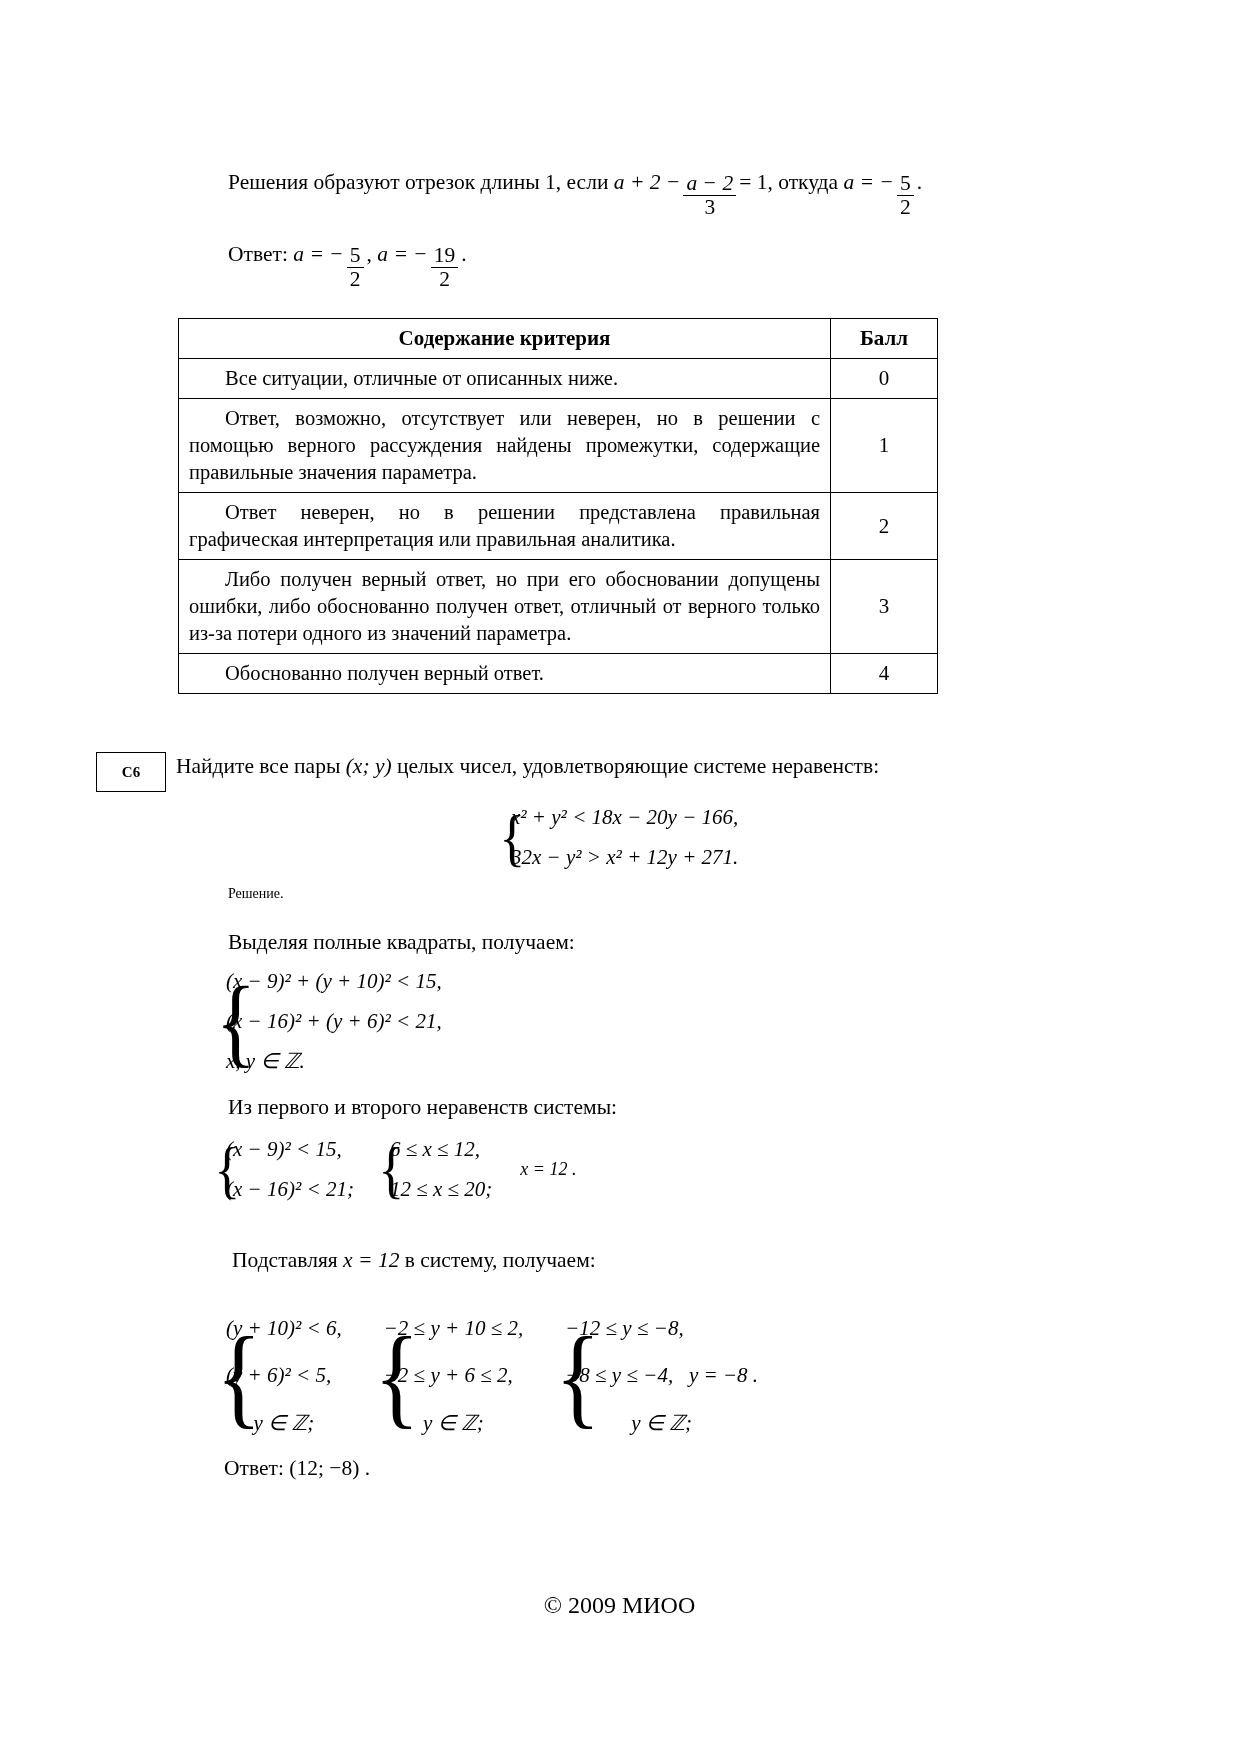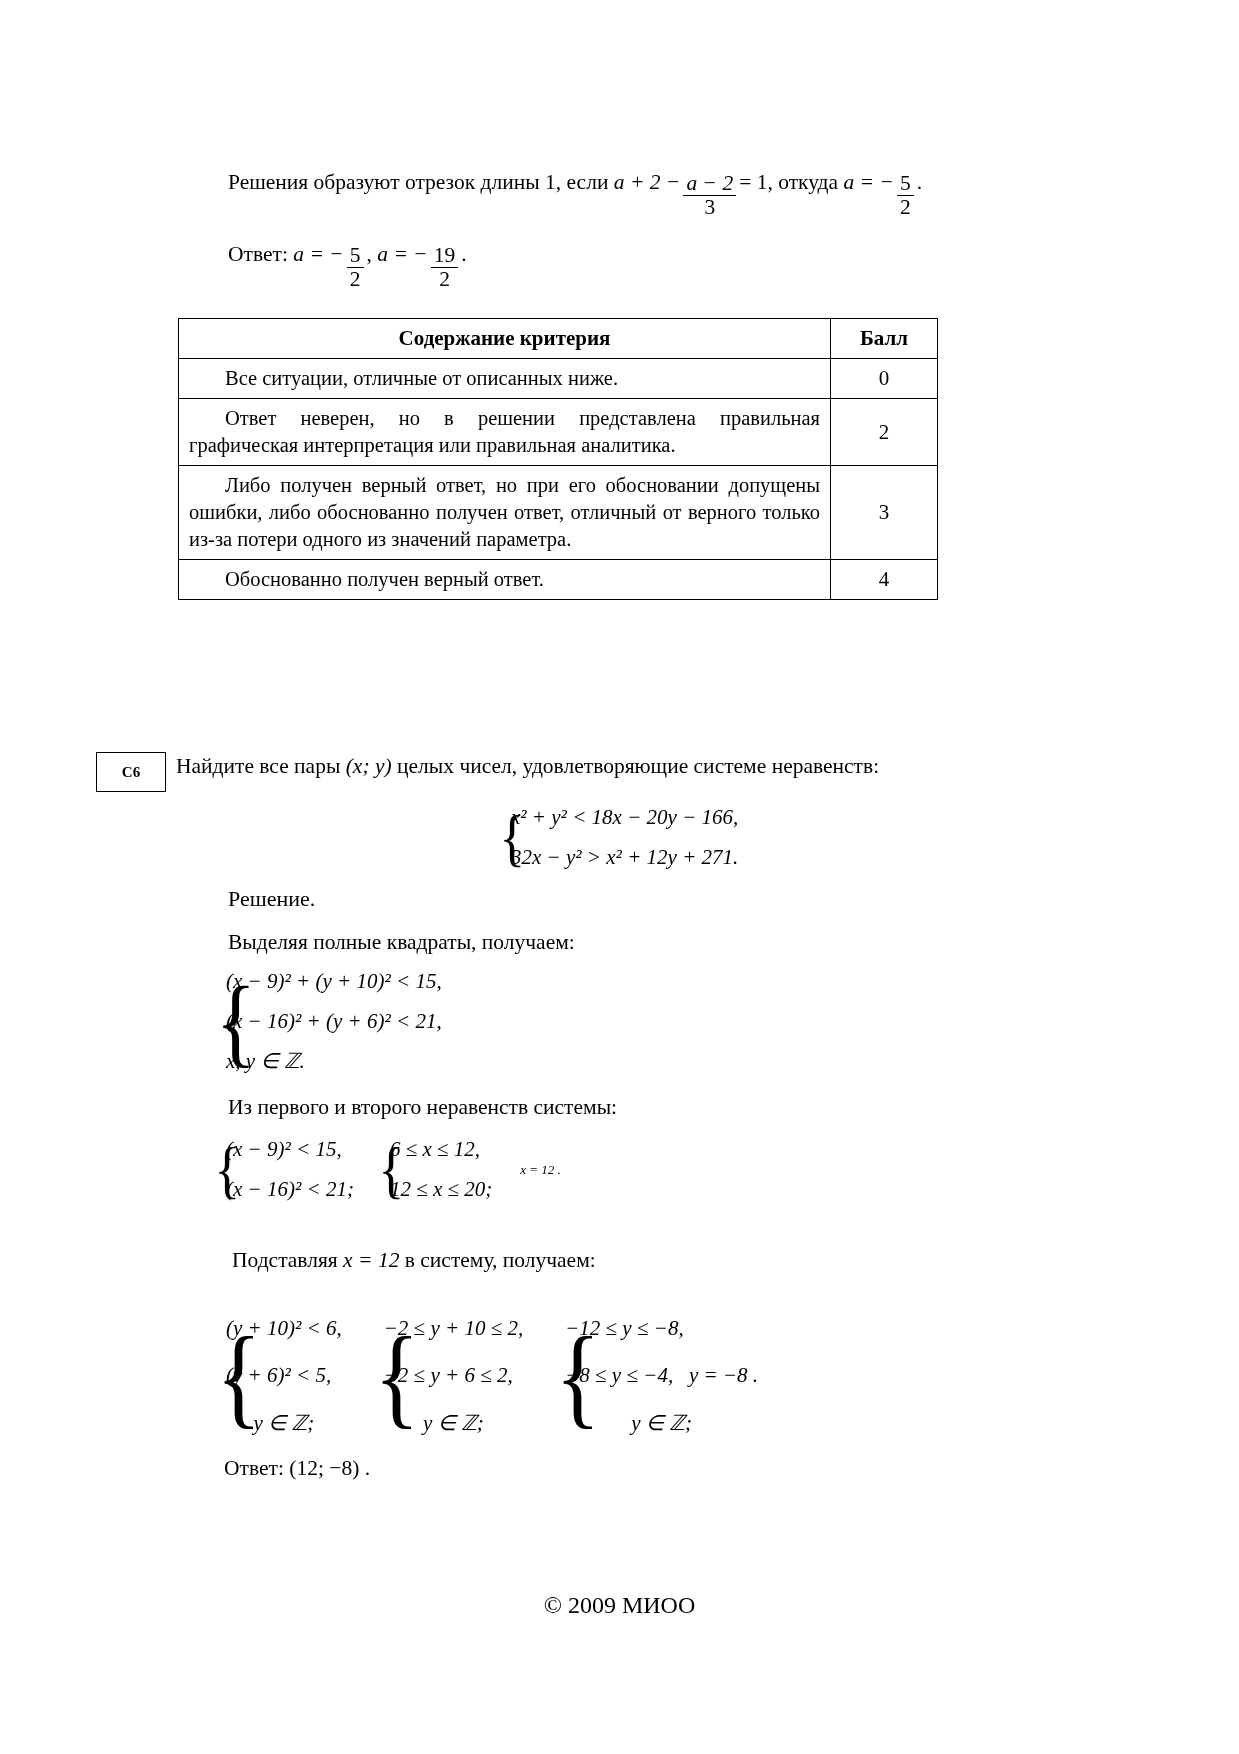--- a/index.html
+++ b/index.html
@@ -145,42 +145,42 @@
   .rows { display: inline-block; }
   .rows .r { white-space: nowrap; line-height: 1.9; }
 
   .sys-c6 {
     position: absolute;
     top: 798px;
     left: 497px;
     font-size: 21px;
   }
 
-  .lbl-reshenie { position: absolute; top: 886px; left: 228px; font-size: 22px; }
+  .lbl-reshenie { position: absolute; top: 886px; left: 228px; font-size: 14px; }
   .lbl-squares  { position: absolute; top: 930px; left: 228px; font-size: 21.5px; }
 
   .sys-squares {
     position: absolute;
     top: 962px;
     left: 212px;
     font-size: 21px;
   }
 
   .lbl-from12 { position: absolute; top: 1095px; left: 228px; font-size: 21.5px; }
 
   .sys-pair {
     position: absolute;
     top: 1130px;
     left: 212px;
     font-size: 21px;
     display: flex;
     align-items: center;
     gap: 22px;
   }
-  .eq-x12 { font-size: 13px; padding-left: 6px; font-style: italic; }
+  .eq-x12 { font-size: 18px; padding-left: 6px; font-style: italic; }
 
   .lbl-subst { position: absolute; top: 1248px; left: 232px; font-size: 21.5px; }
 
   .sys-triple {
     position: absolute;
     top: 1305px;
     left: 212px;
     font-size: 21px;
     display: flex;
     align-items: center;
@@ -229,20 +229,24 @@
         <th>Содержание критерия</th>
         <th class="score-h">Балл</th>
       </tr>
     </thead>
     <tbody>
       <tr>
         <td class="desc">Все ситуации, отличные от описанных ниже.</td>
         <td class="score">0</td>
       </tr>
       <tr>
+        <td class="desc">Ответ, возможно, отсутствует или неверен, но в решении с помощью верного рассуждения найдены промежутки, содержащие правильные значения параметра.</td>
+        <td class="score">1</td>
+      </tr>
+      <tr>
         <td class="desc">Ответ неверен, но в решении представлена правильная графическая интерпретация или правильная аналитика.</td>
         <td class="score">2</td>
       </tr>
       <tr>
         <td class="desc">Либо получен верный ответ, но при его обосновании допущены ошибки, либо обоснованно получен ответ, отличный от верного только из-за потери одного из значений параметра.</td>
         <td class="score">3</td>
       </tr>
       <tr>
         <td class="desc">Обоснованно получен верный ответ.</td>
         <td class="score">4</td>

